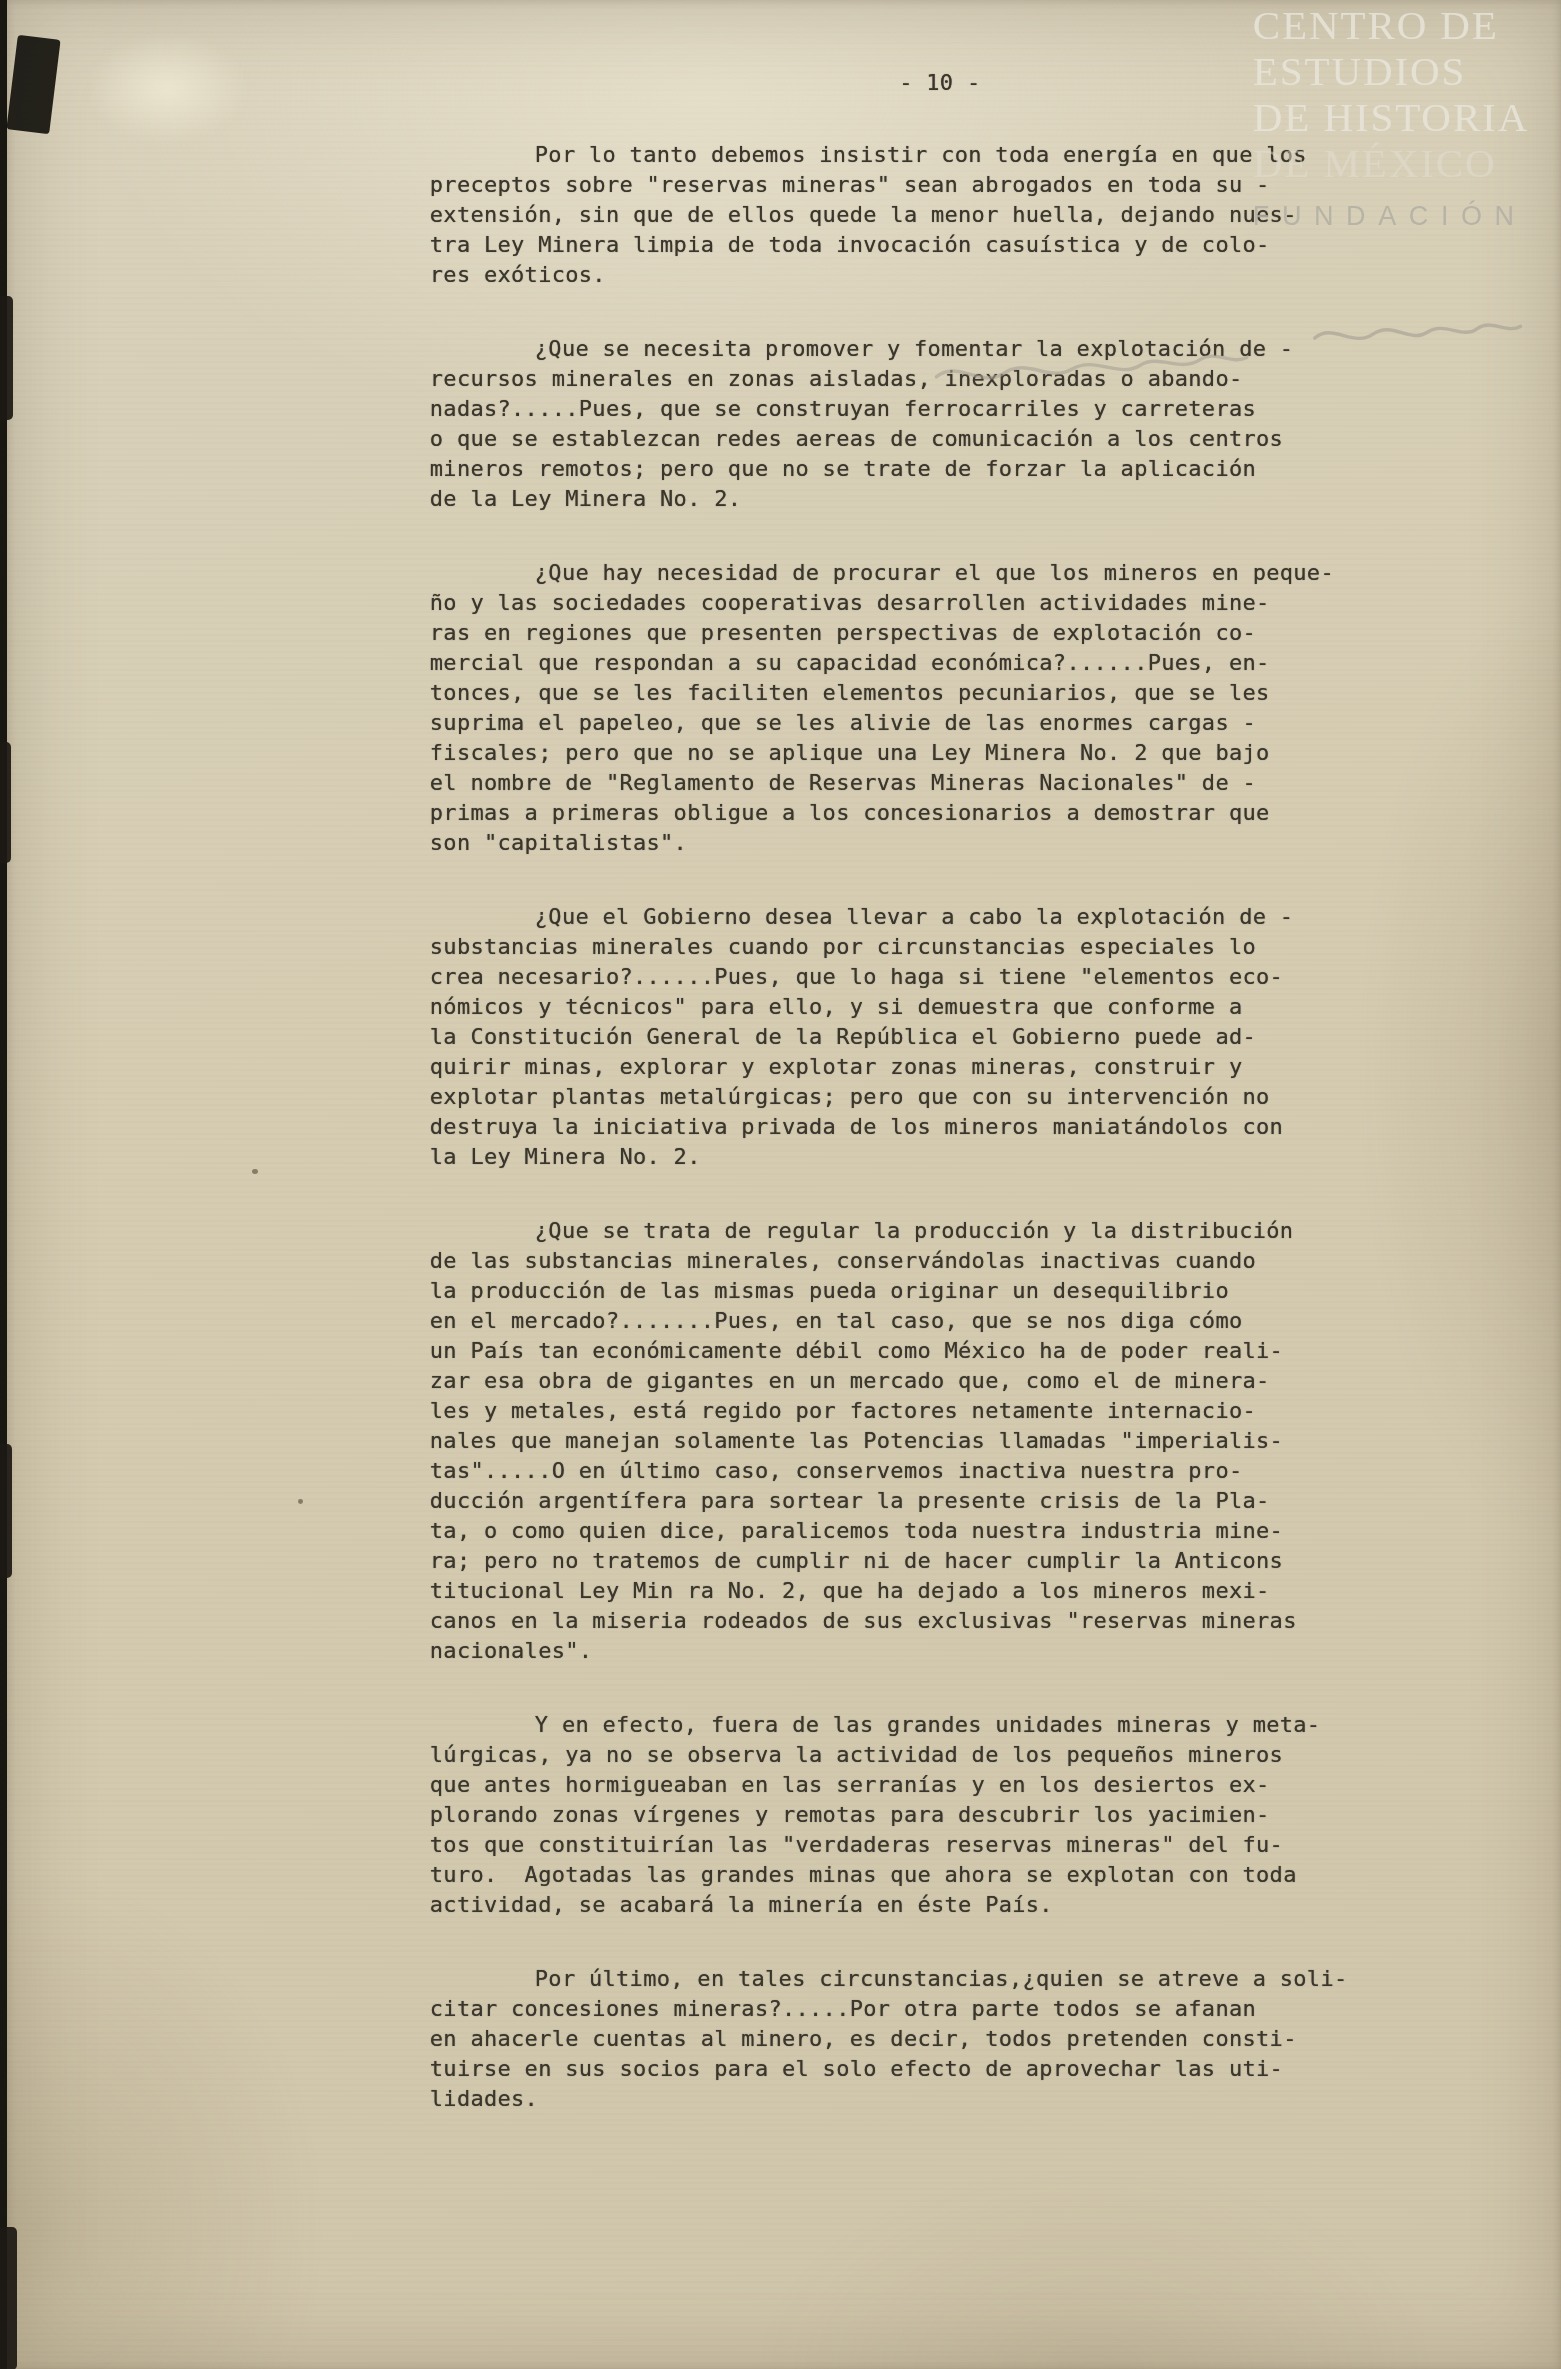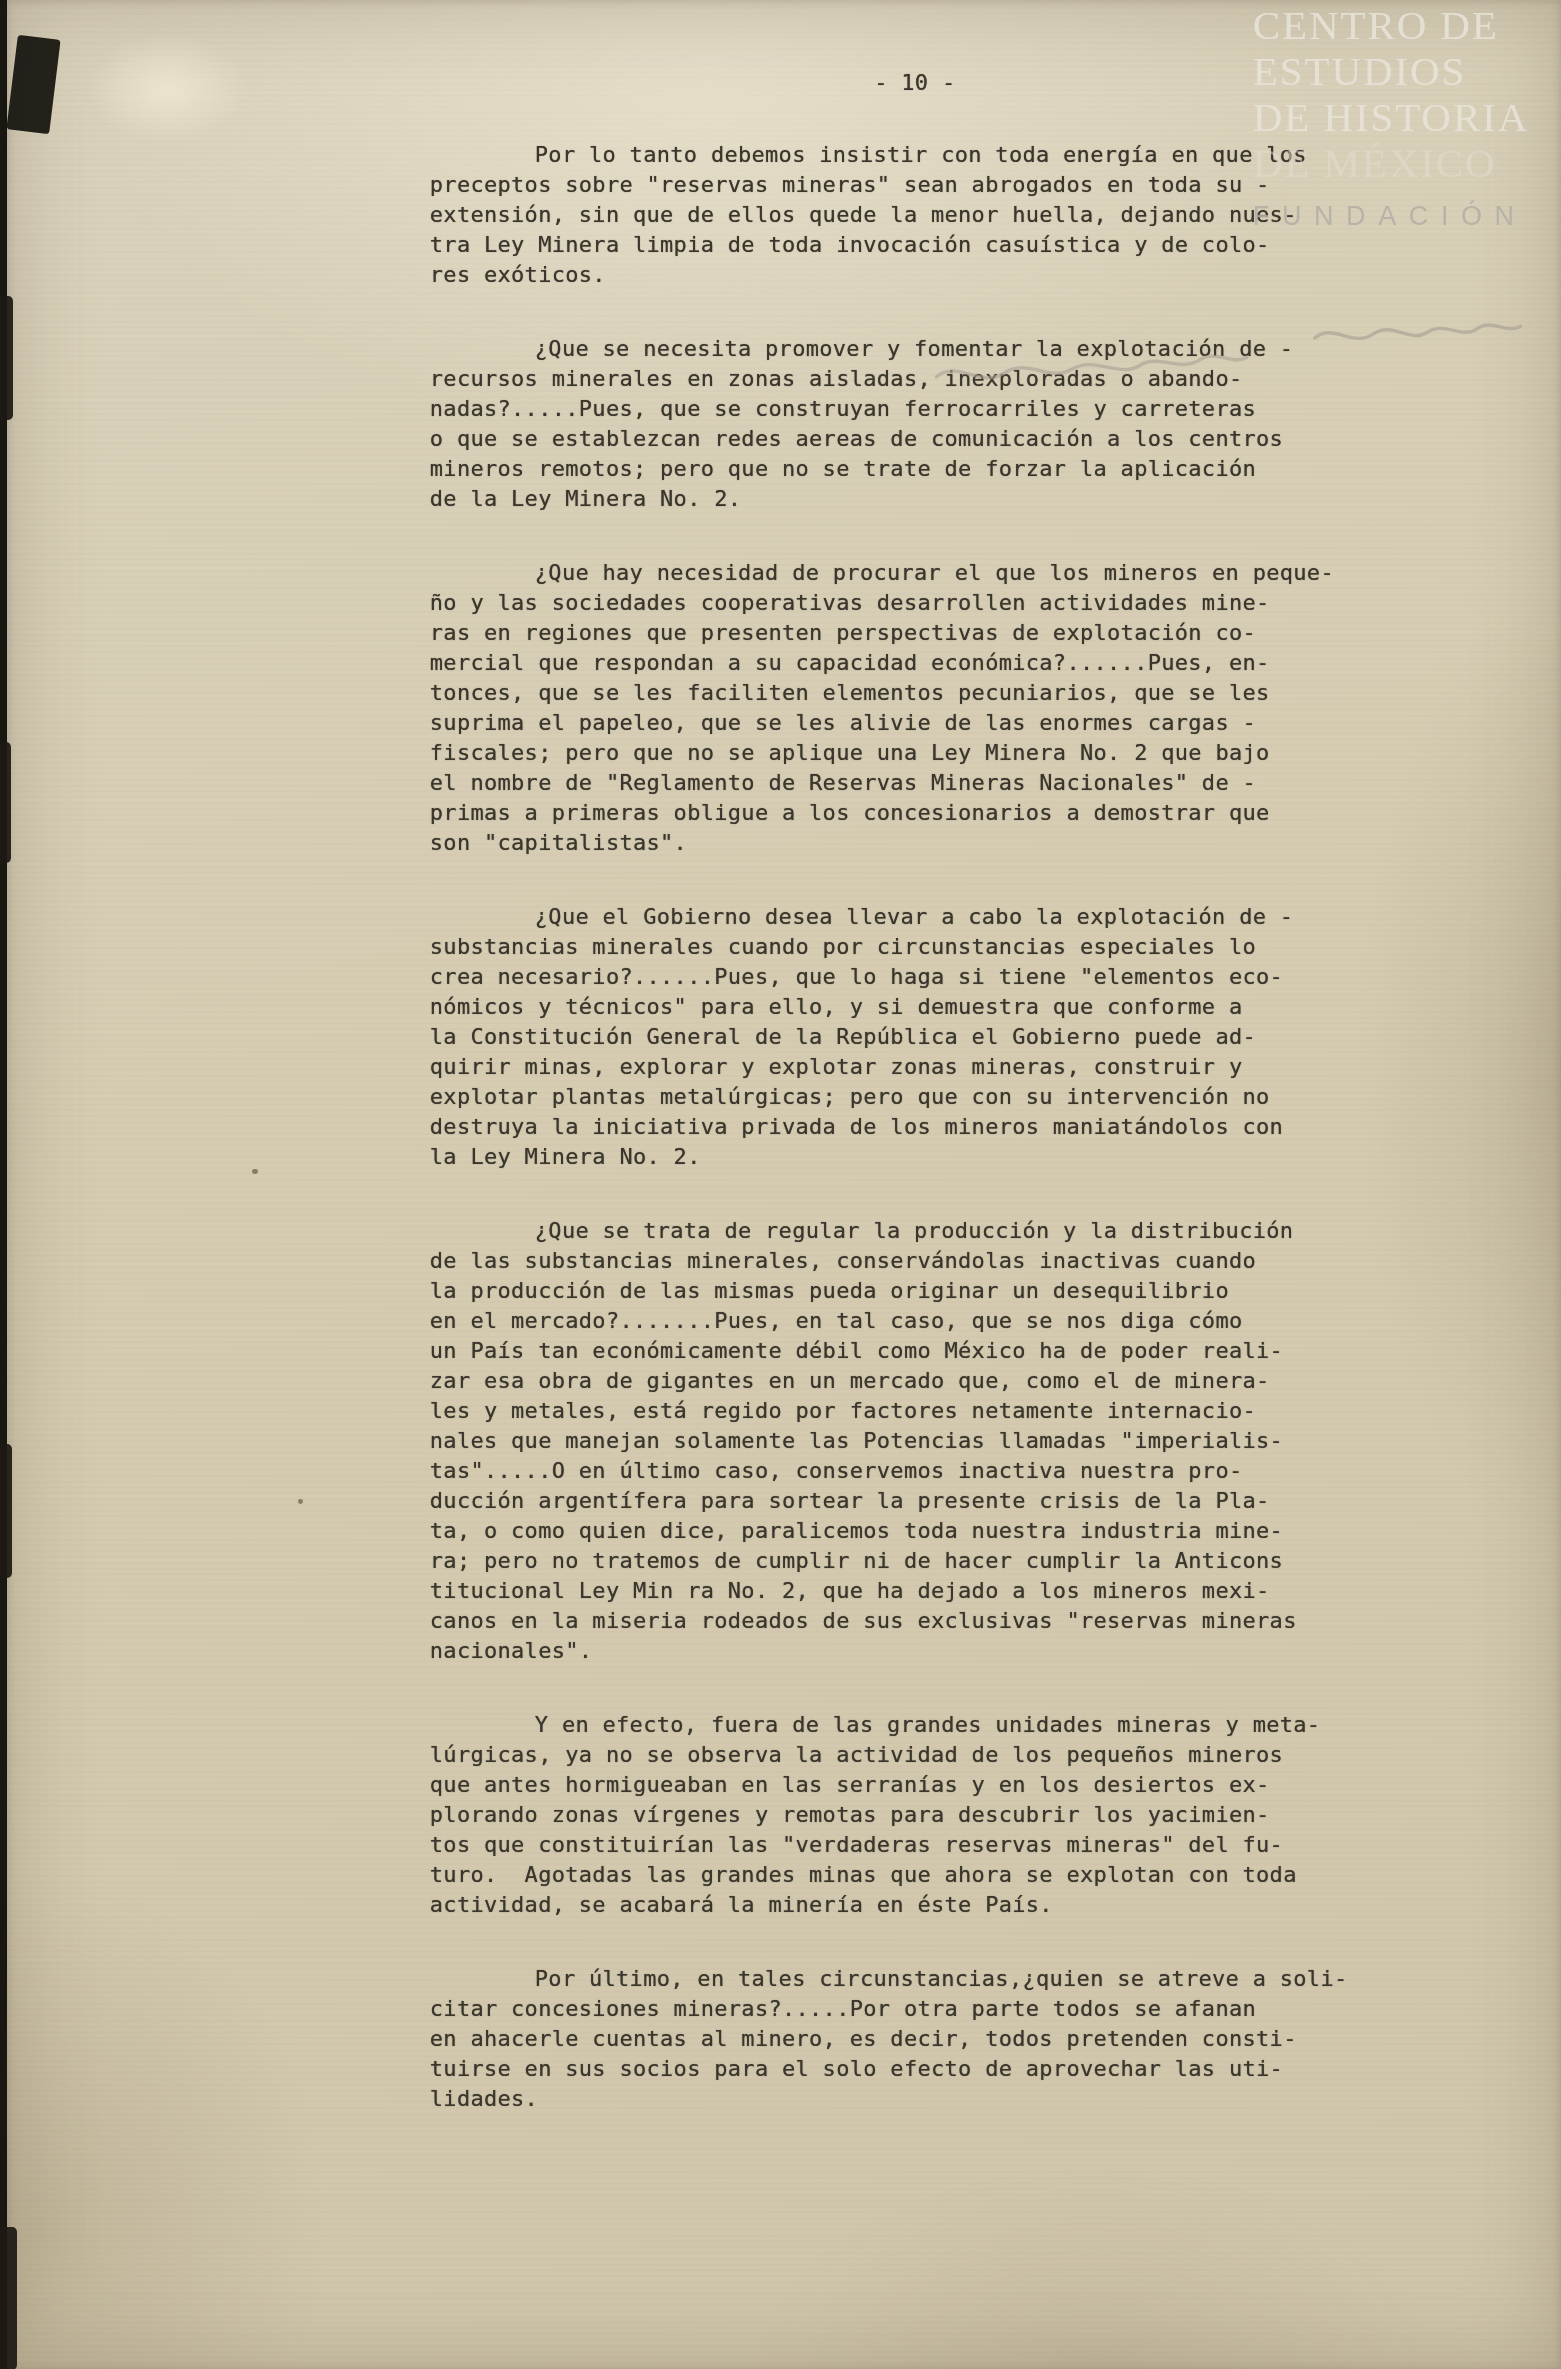--- a/index.html
+++ b/index.html
@@ -36,21 +36,21 @@
     position: absolute;
     left: 78px;
     top: 33px;
     width: 165px;
     height: 112px;
     background: radial-gradient(ellipse at center, rgba(238,232,210,0.85), rgba(238,232,210,0) 70%);
     filter: blur(3.9px);
   }
   .page-number {
     position: absolute;
-    left: 423px;
+    left: 448px;
     top: 70px;
     width: 970px;
     text-align: center;
     font-size: 22px;
     letter-spacing: 0.3px;
     color: #3a362c;
     text-shadow: 0 0 1px rgba(58,54,44,0.75);
   }
   .body-text {
     position: absolute;

